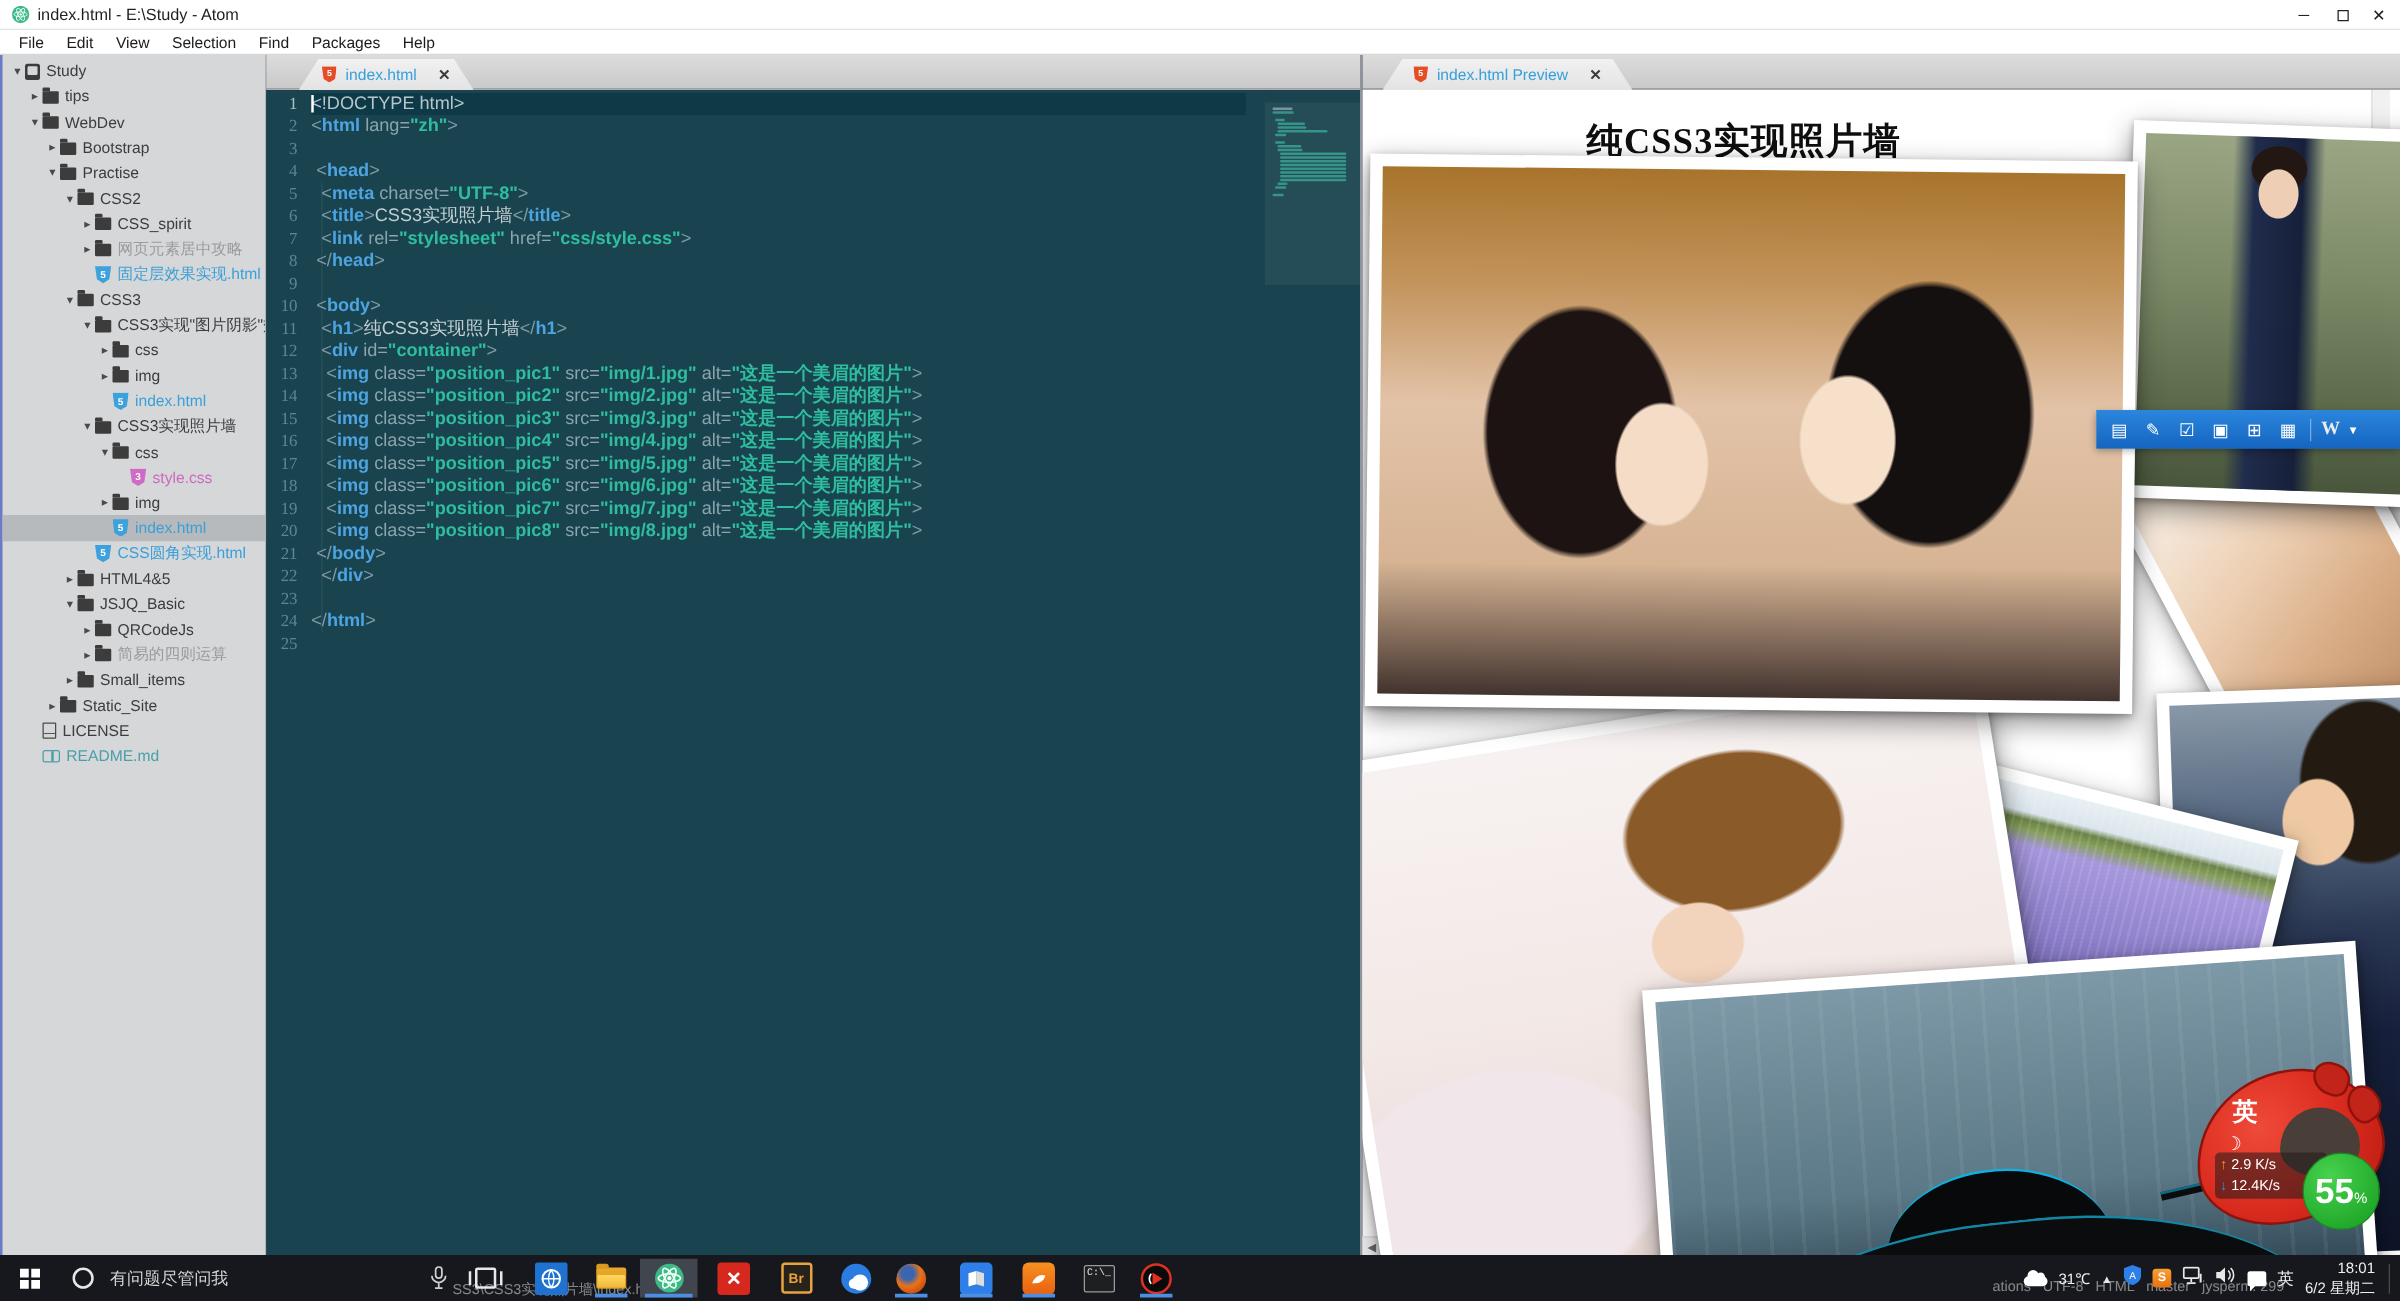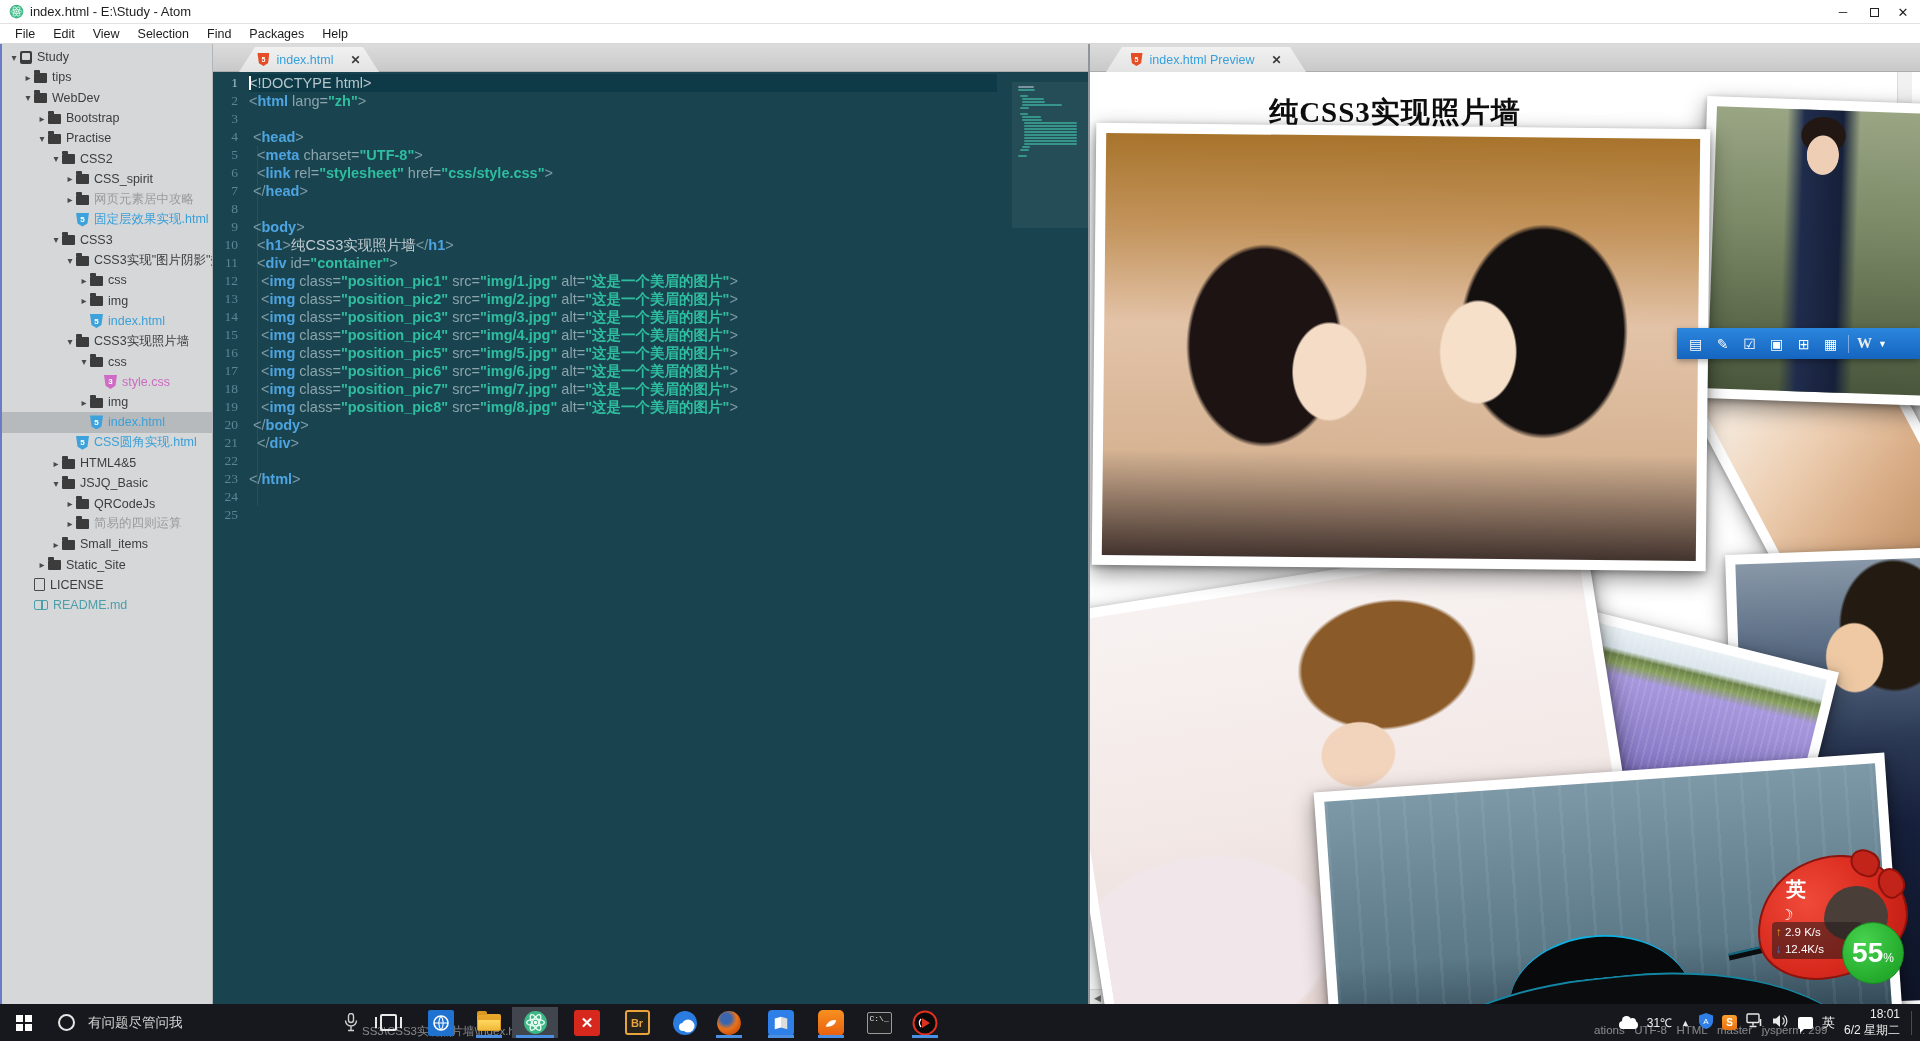--- a/index.html
+++ b/index.html
@@ -387,20 +387,21 @@
         <div class="lnum">23</div>
         <div class="lnum">24</div>
         <div class="lnum">25</div>
       </div>
     <div id="code">
         <div class="cline cur"><span class="tk-d">&lt;!DOCTYPE html&gt;</span><span class="cursor"></span></div>
         <div class="cline"><span class="tk-p">&lt;</span><span class="tk-t">html</span><span class="tk-a"> lang=</span><span class="tk-s">"zh"</span><span class="tk-p">&gt;</span></div>
         <div class="cline"></div>
         <div class="cline"><span class="tk-p"> &lt;</span><span class="tk-t">head</span><span class="tk-p">&gt;</span></div>
         <div class="cline"><span class="tk-p">  &lt;</span><span class="tk-t">meta</span><span class="tk-a"> charset=</span><span class="tk-s">"UTF-8"</span><span class="tk-p">&gt;</span></div>
+        <div class="cline"><span class="tk-p">  &lt;</span><span class="tk-t">title</span><span class="tk-p">&gt;</span><span class="tk-x">CSS3实现照片墙</span><span class="tk-p">&lt;/</span><span class="tk-t">title</span><span class="tk-p">&gt;</span></div>
         <div class="cline"><span class="tk-p">  &lt;</span><span class="tk-t">link</span><span class="tk-a"> rel=</span><span class="tk-s">"stylesheet"</span><span class="tk-a"> href=</span><span class="tk-s">"css/style.css"</span><span class="tk-p">&gt;</span></div>
         <div class="cline"><span class="tk-p"> &lt;/</span><span class="tk-t">head</span><span class="tk-p">&gt;</span></div>
         <div class="cline"></div>
         <div class="cline"><span class="tk-p"> &lt;</span><span class="tk-t">body</span><span class="tk-p">&gt;</span></div>
         <div class="cline"><span class="tk-p">  &lt;</span><span class="tk-t">h1</span><span class="tk-p">&gt;</span><span class="tk-x">纯CSS3实现照片墙</span><span class="tk-p">&lt;/</span><span class="tk-t">h1</span><span class="tk-p">&gt;</span></div>
         <div class="cline"><span class="tk-p">  &lt;</span><span class="tk-t">div</span><span class="tk-a"> id=</span><span class="tk-s">"container"</span><span class="tk-p">&gt;</span></div>
         <div class="cline"><span class="tk-p">   &lt;</span><span class="tk-t">img</span><span class="tk-a"> class=</span><span class="tk-s">"position_pic1"</span><span class="tk-a"> src=</span><span class="tk-s">"img/1.jpg"</span><span class="tk-a"> alt=</span><span class="tk-s">"这是一个美眉的图片"</span><span class="tk-p">&gt;</span></div>
         <div class="cline"><span class="tk-p">   &lt;</span><span class="tk-t">img</span><span class="tk-a"> class=</span><span class="tk-s">"position_pic2"</span><span class="tk-a"> src=</span><span class="tk-s">"img/2.jpg"</span><span class="tk-a"> alt=</span><span class="tk-s">"这是一个美眉的图片"</span><span class="tk-p">&gt;</span></div>
         <div class="cline"><span class="tk-p">   &lt;</span><span class="tk-t">img</span><span class="tk-a"> class=</span><span class="tk-s">"position_pic3"</span><span class="tk-a"> src=</span><span class="tk-s">"img/3.jpg"</span><span class="tk-a"> alt=</span><span class="tk-s">"这是一个美眉的图片"</span><span class="tk-p">&gt;</span></div>
         <div class="cline"><span class="tk-p">   &lt;</span><span class="tk-t">img</span><span class="tk-a"> class=</span><span class="tk-s">"position_pic4"</span><span class="tk-a"> src=</span><span class="tk-s">"img/4.jpg"</span><span class="tk-a"> alt=</span><span class="tk-s">"这是一个美眉的图片"</span><span class="tk-p">&gt;</span></div>

